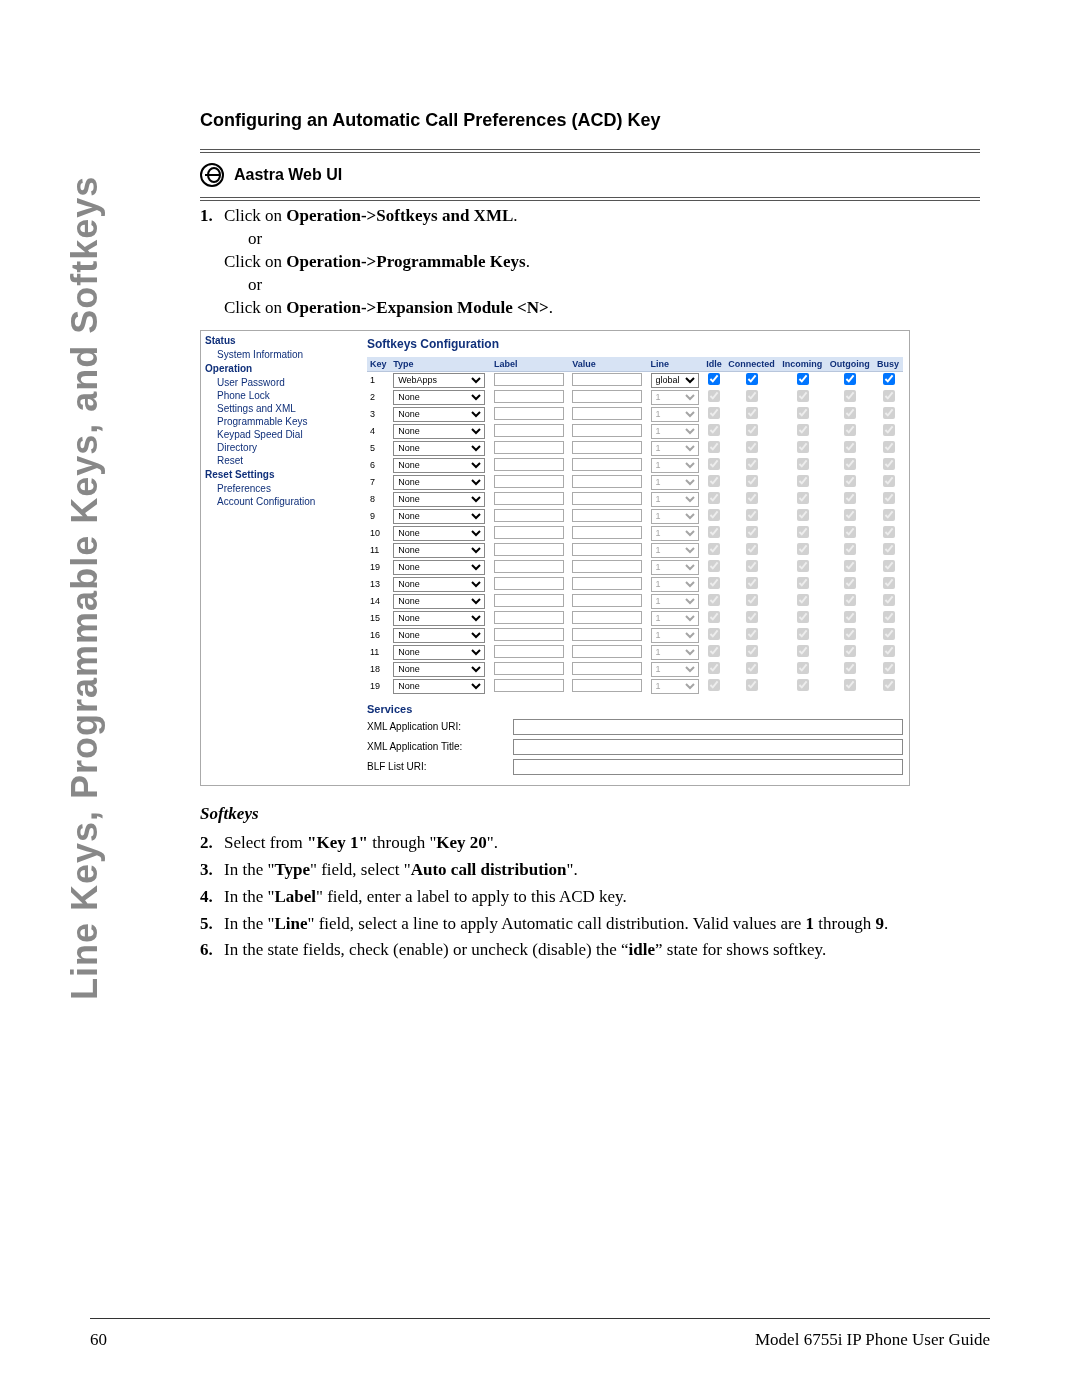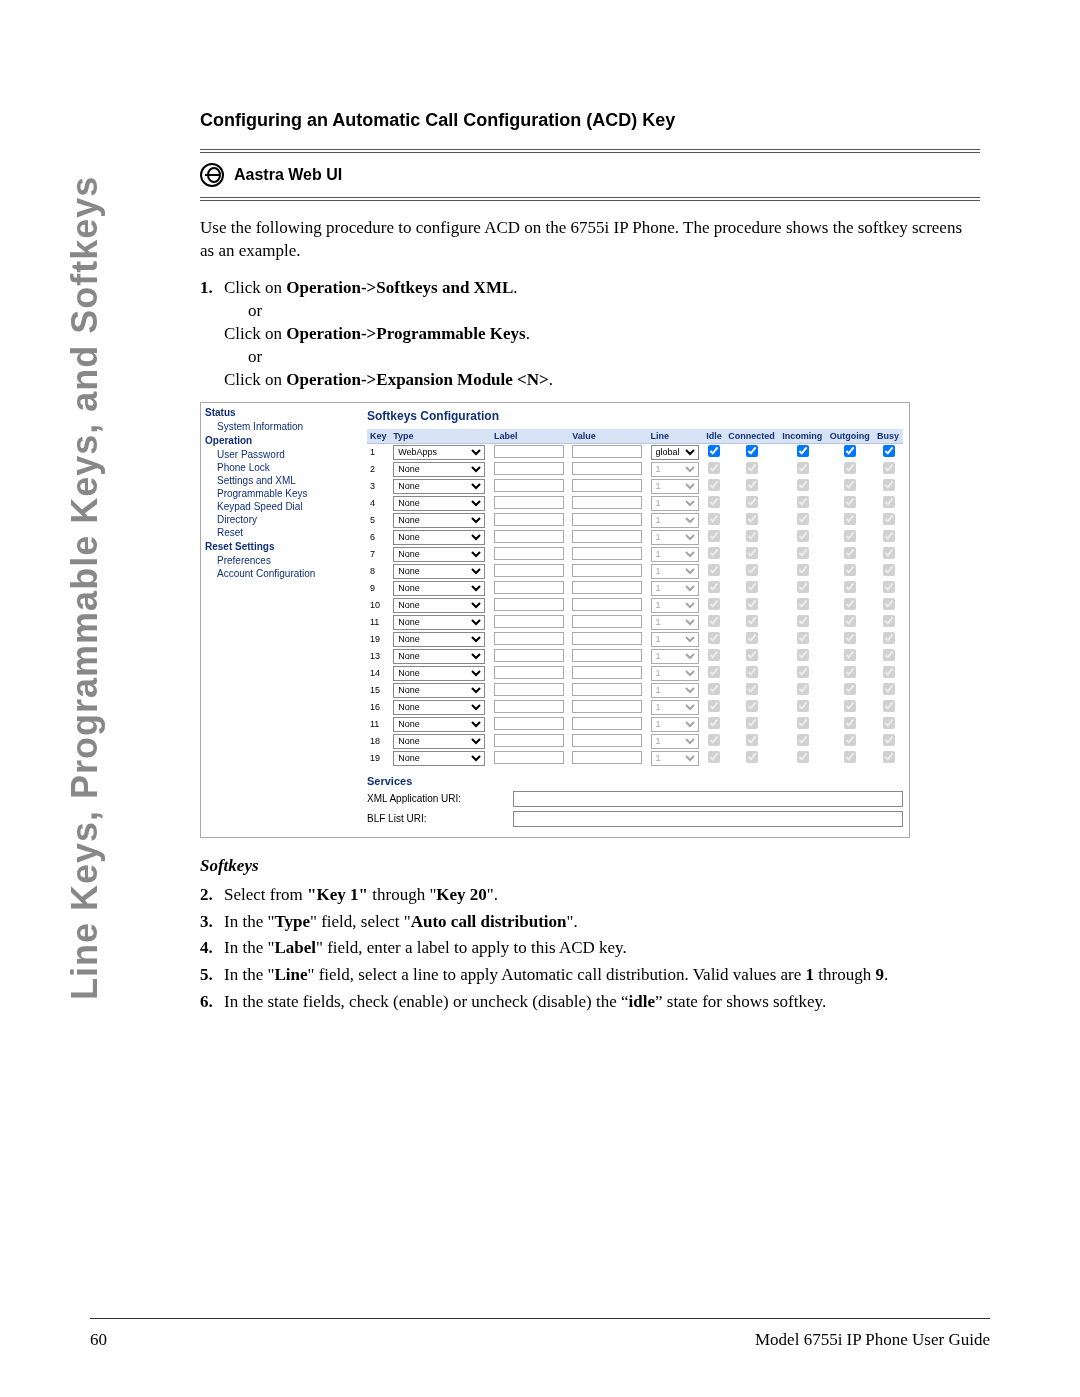--- a/index.html
+++ b/index.html
@@ -147,30 +147,29 @@
   .page-number { position: absolute; left: 90px; top: 1330px; font-size: 17px; }
   .footer-title { position: absolute; right: 90px; top: 1330px; font-size: 17px; }
 </style>
 </head>
 <body>
 
 <div class="vertical-tab">Line Keys, Programmable Keys, and Softkeys</div>
 
 <div class="content">
 
-  <div class="section-title">Configuring an Automatic Call Configuration (ACD) Key</div>
+  <div class="section-title">Configuring an Automatic Call Preferences (ACD) Key</div>
 
   <div class="double-rule"></div>
   <div class="section-header">
     <span class="globe-icon"></span>
     <span class="section-header-label">Aastra Web UI</span>
   </div>
   <div class="double-rule"></div>
 
-  <p class="intro-para">Use the following procedure to configure ACD on the 6755i IP Phone. The procedure shows the softkey screens as an example.</p>
 
   <ol class="steps">
     <li>
       <span>Click on </span><b>Operation-&gt;Softkeys and XML</b>.<br>
       <span class="or">or</span><br>
       <span>Click on </span><b>Operation-&gt;Programmable Keys</b>.<br>
       <span class="or">or</span><br>
       <span>Click on </span><b>Operation-&gt;Expansion Module &lt;N&gt;</b>.
     </li>
   </ol>
@@ -439,20 +438,24 @@
             </tr>
           </tbody>
       </table>
       <div class="services-head">Services</div>
       <div id="svc-rows">
           <div class="svc-row">
             <span class="svc-label">XML Application URI:</span>
             <input type="text" value="" style="">
           </div>
           <div class="svc-row">
+            <span class="svc-label">XML Application Title:</span>
+            <input type="text" value="" style="">
+          </div>
+          <div class="svc-row">
             <span class="svc-label">BLF List URI:</span>
             <input type="text" value="" style="">
           </div>
         </div>
     </div>
   </div>
 
   <div class="sub-italic">Softkeys</div>
 
   <ol class="steps" start="2" style="counter-reset: step 1;">

